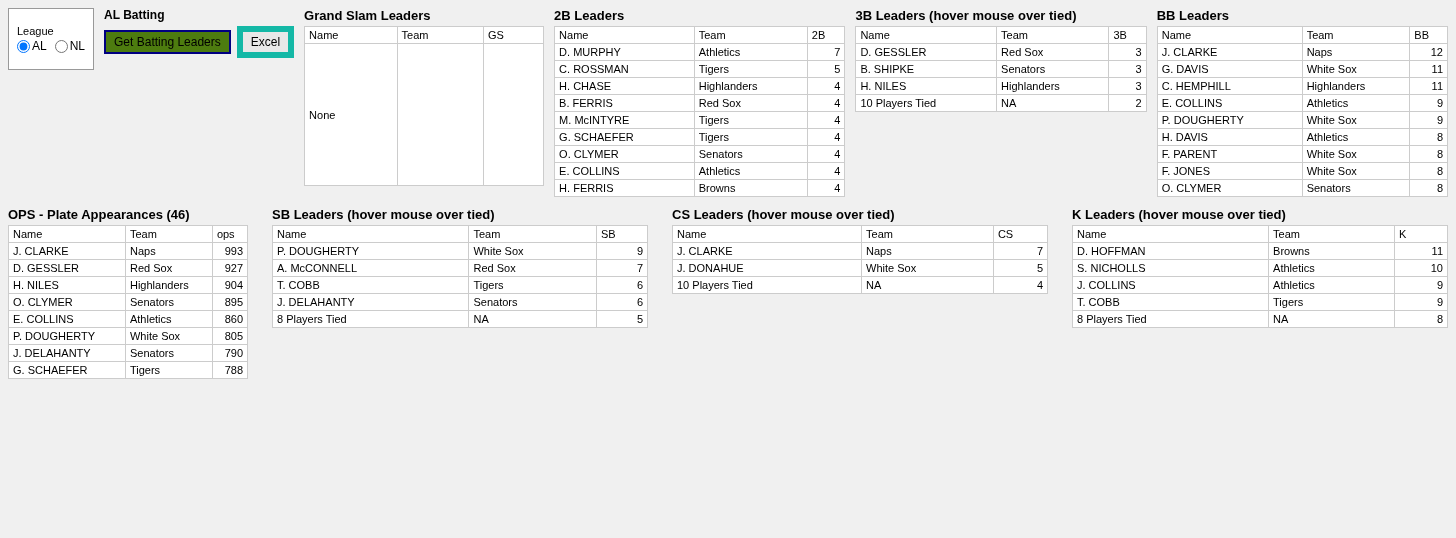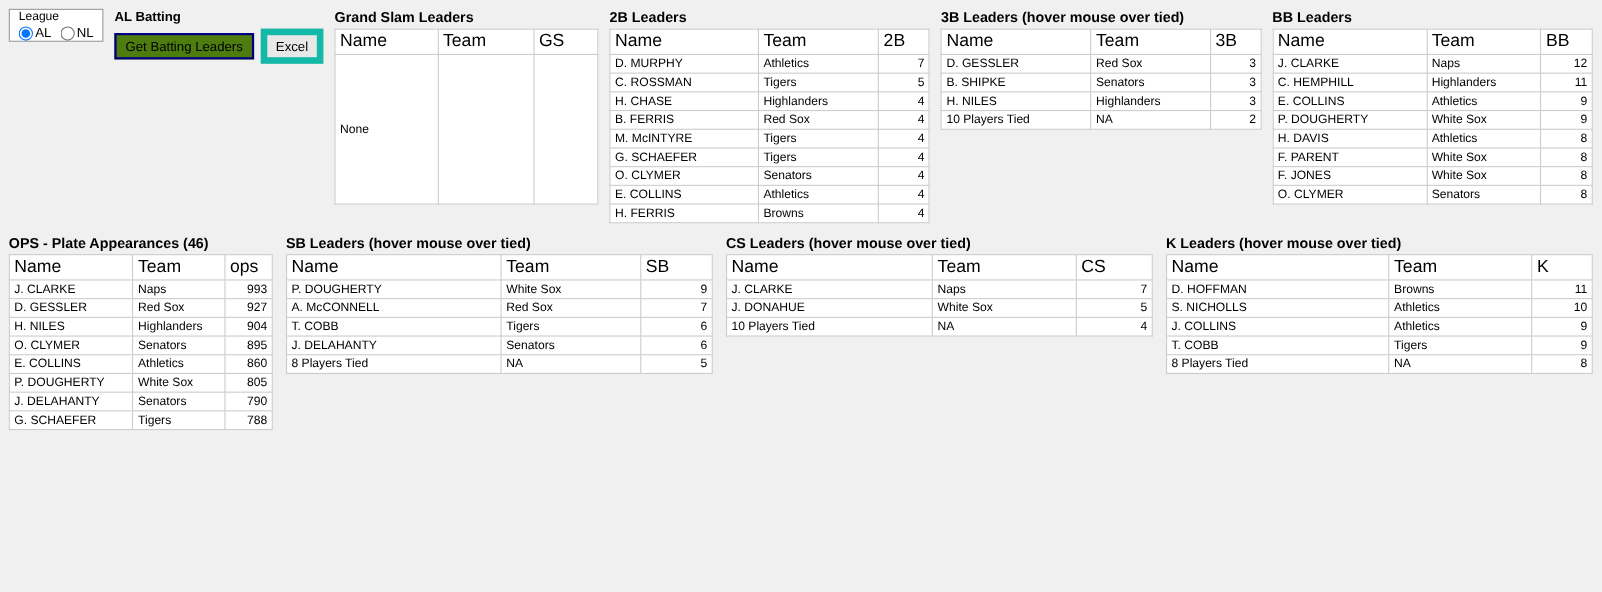--- a/index.html
+++ b/index.html
@@ -14,21 +14,21 @@
       flex-direction: column;
       gap: 10px;
     }
     .top-controls {
       display: flex;
       align-items: flex-start;
       gap: 10px;
     }
     .league-box {
       border: 1px solid #999;
-      padding: 0 8px;
+      padding: 16px 8px;
       background: #fff;
     }
     .league-label {
       font-size: 11px;
       margin-bottom: 2px;
     }
     .radio-group {
       display: flex;
       gap: 8px;
     }
@@ -74,41 +74,41 @@
       width: 100%;
       background: #fff;
       border: 1px solid #ccc;
     }
     .data-table th {
       background: #fff;
       border: 1px solid #ccc;
       padding: 2px 4px;
       text-align: left;
       font-weight: normal;
-      font-size: 16px;
+      font-size: 11px;
     }
     .data-table td {
       border: 1px solid #ccc;
       padding: 2px 4px;
       font-size: 11px;
       white-space: nowrap;
     }
     .data-table .num-col {
       text-align: right;
     }
     .grand-slam-section {
       min-width: 200px;
       max-width: 240px;
     }
     .grand-slam-section .data-table {
       min-height: 160px;
     }
     .bottom-tables-row {
       display: flex;
-      gap: 12px;
+      gap: 24px;
       flex-wrap: nowrap;
     }
     .ops-section {
       min-width: 200px;
       max-width: 240px;
     }
   </style>
 </head>
 <body>
 
@@ -261,20 +261,25 @@
             <th>BB</th>
           </tr>
         </thead>
         <tbody id="bb-body">
             <tr>
               <td>J. CLARKE</td>
               <td>Naps</td>
               <td class="num-col">12</td>
             </tr>
             <tr>
+              <td>G. DAVIS</td>
+              <td>White Sox</td>
+              <td class="num-col">11</td>
+            </tr>
+            <tr>
               <td>C. HEMPHILL</td>
               <td>Highlanders</td>
               <td class="num-col">11</td>
             </tr>
             <tr>
               <td>E. COLLINS</td>
               <td>Athletics</td>
               <td class="num-col">9</td>
             </tr>
             <tr>

